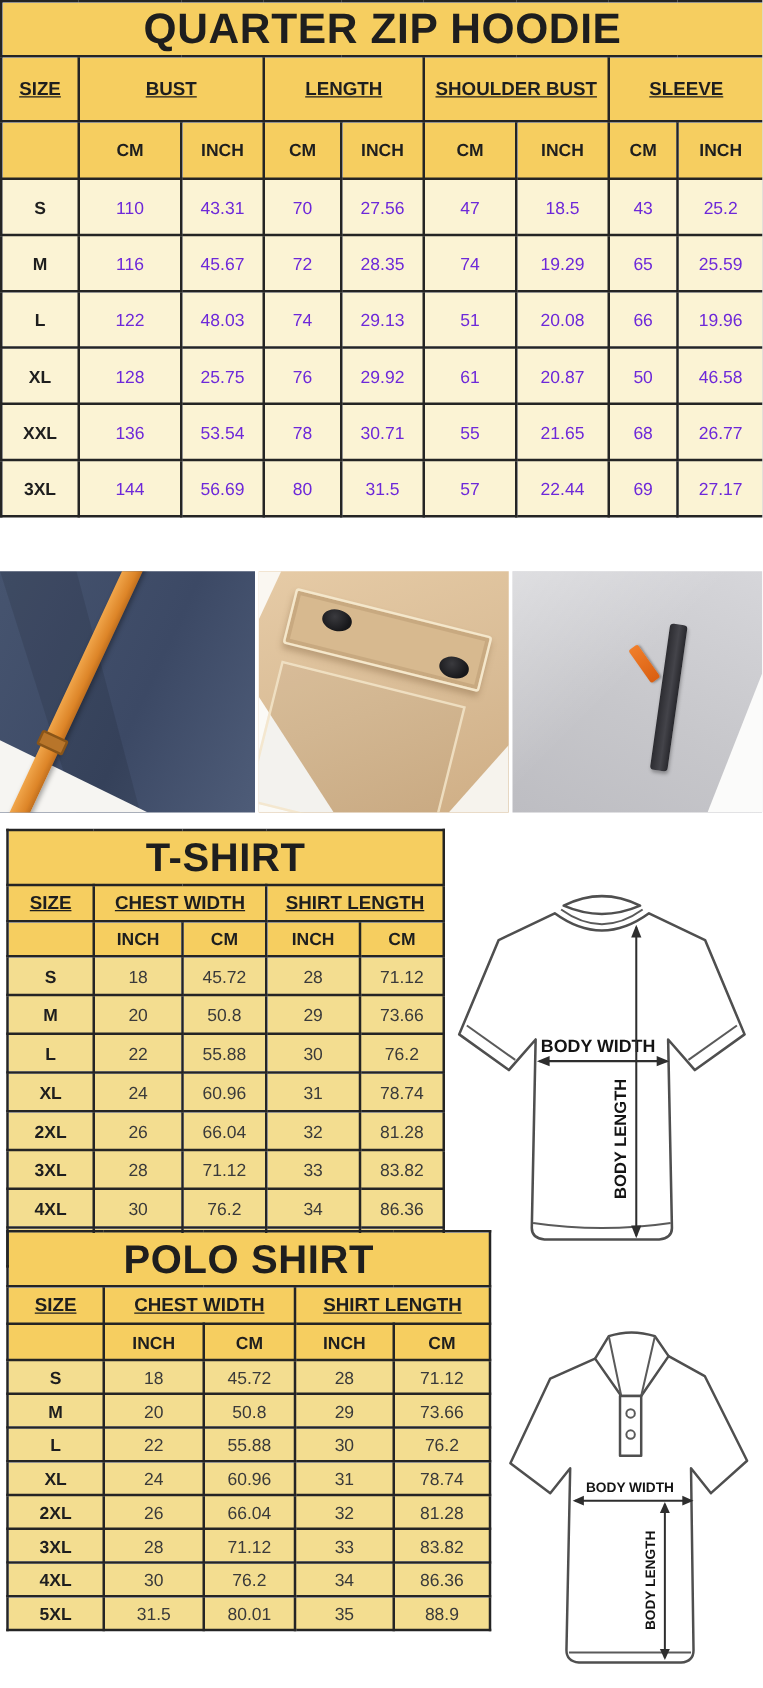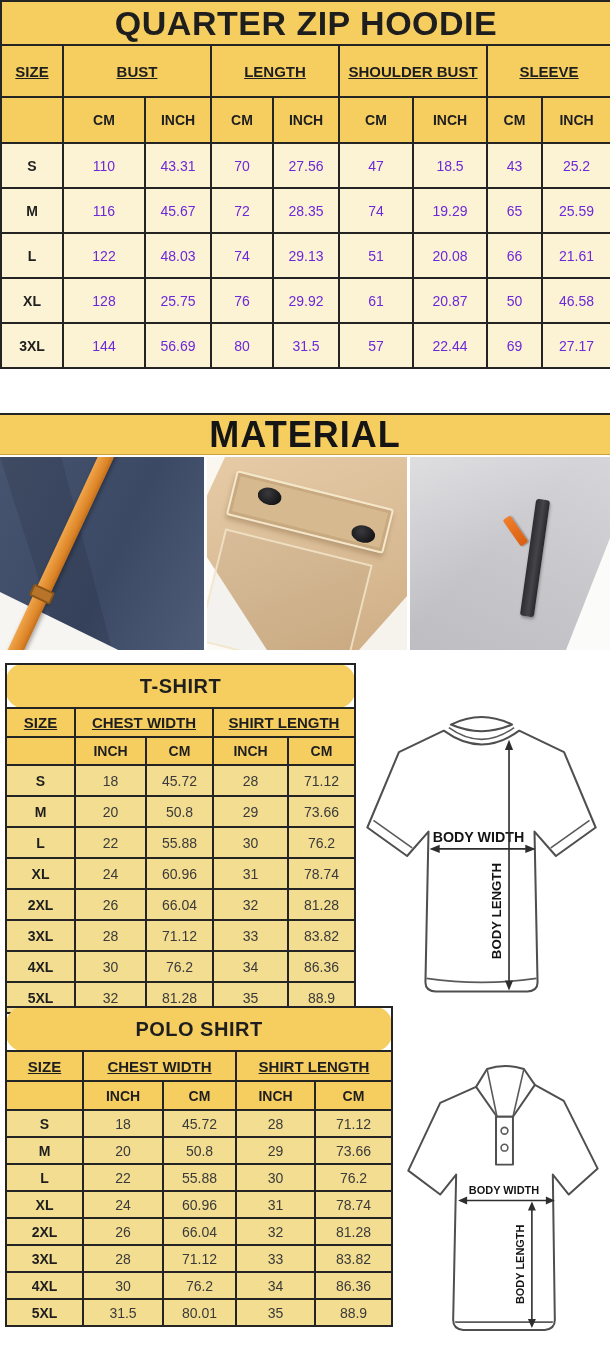--- a/index.html
+++ b/index.html
@@ -17,22 +17,22 @@
   .group-cell { font-size:15px;text-decoration:underline; }
   .unit-cell  { font-size:14px;margin-top:36px; }
 
   
   #hoodie-table { left:0; top:0; width:610px; }
   #hoodie-table tbody td { background:#fbf3d4; font-size:14px; font-weight:400; color:#6d28d9; }
   #hoodie-table tbody td.size-col { font-weight:700; color:#1e1e1e; }
 
   
   #tshirt-table { left:5px; top:663px; width:349px; }
-  #polo-table   { left:5px; top:1006px; width:386px; }
-  #tshirt-table .title-cell, #polo-table .title-cell { font-size:20px;border-radius:17px; }
+  #polo-table   { left:5px; top:984px; width:386px; }
+  #tshirt-table .title-cell, #polo-table .title-cell { font-size:32px; }
   #tshirt-table tbody td, #polo-table tbody td {
     background:#f3dd90; font-size:14px; font-weight:400; color:#3a3a3a;
   }
   #tshirt-table tbody td.size-col, #polo-table tbody td.size-col { font-weight:700; color:#1e1e1e; }
 
   
   .material-band {
     position:absolute; left:0; top:413px; width:610px; height:42px;
     background:#f6ce60; border-top:2px solid #242424; border-bottom:1px solid #caa13c;
     display:flex; align-items:center; justify-content:center;
@@ -156,48 +156,58 @@
         </tr>
         <tr style="height: 45px;">
           <td class="size-col">L</td>
           <td class="value-col">122</td>
           <td class="value-col">48.03</td>
           <td class="value-col">74</td>
           <td class="value-col">29.13</td>
           <td class="value-col">51</td>
           <td class="value-col">20.08</td>
           <td class="value-col">66</td>
-          <td class="value-col">21.61</td>
+          <td class="value-col">19.96</td>
         </tr>
         <tr style="height: 45px;">
           <td class="size-col">XL</td>
           <td class="value-col">128</td>
           <td class="value-col">25.75</td>
           <td class="value-col">76</td>
           <td class="value-col">29.92</td>
           <td class="value-col">61</td>
           <td class="value-col">20.87</td>
           <td class="value-col">50</td>
           <td class="value-col">46.58</td>
         </tr>
         <tr style="height: 45px;">
+          <td class="size-col">XXL</td>
+          <td class="value-col">136</td>
+          <td class="value-col">53.54</td>
+          <td class="value-col">78</td>
+          <td class="value-col">30.71</td>
+          <td class="value-col">55</td>
+          <td class="value-col">21.65</td>
+          <td class="value-col">68</td>
+          <td class="value-col">26.77</td>
+        </tr>
+        <tr style="height: 45px;">
           <td class="size-col">3XL</td>
           <td class="value-col">144</td>
           <td class="value-col">56.69</td>
           <td class="value-col">80</td>
           <td class="value-col">31.5</td>
           <td class="value-col">57</td>
           <td class="value-col">22.44</td>
           <td class="value-col">69</td>
           <td class="value-col">27.17</td>
         </tr>
       </tbody>
   </table>
 
-  <div class="material-band">MATERIAL</div>
 
   <div class="photos">
     <div class="photo photo-navy">
       <div class="wedge navy-fold"></div>
       <div class="wedge navy-wedge-bl"></div>
       <div class="strap">
         <div class="strap-buckle"></div>
       </div>
     </div>
     <div class="photo photo-khaki">

